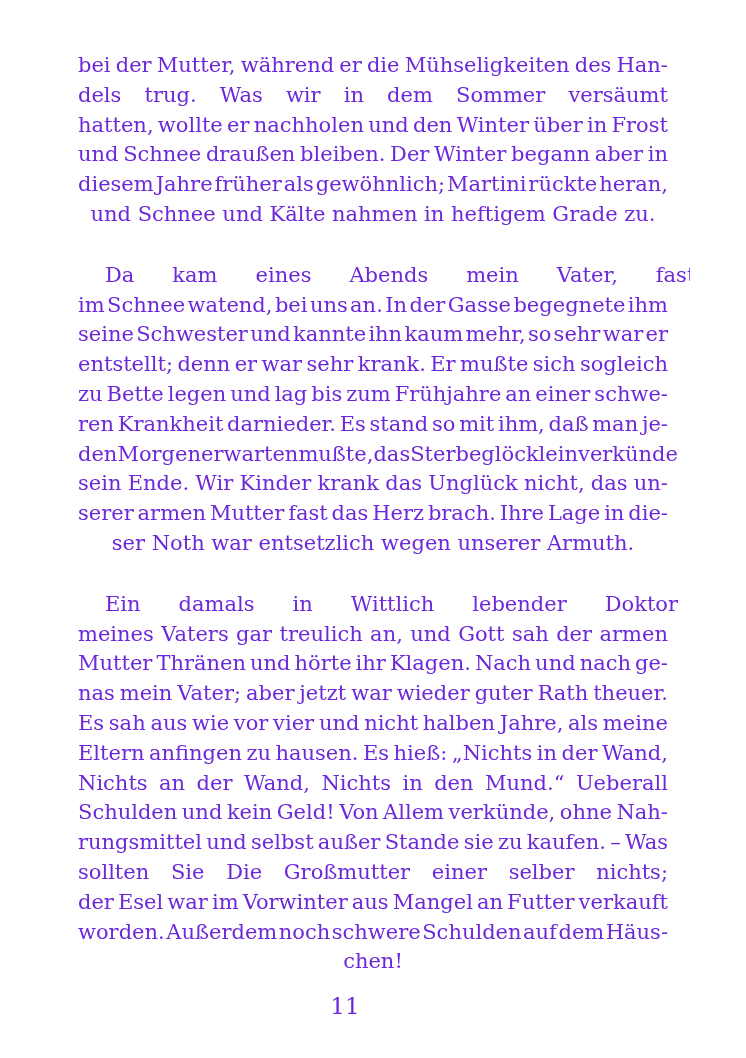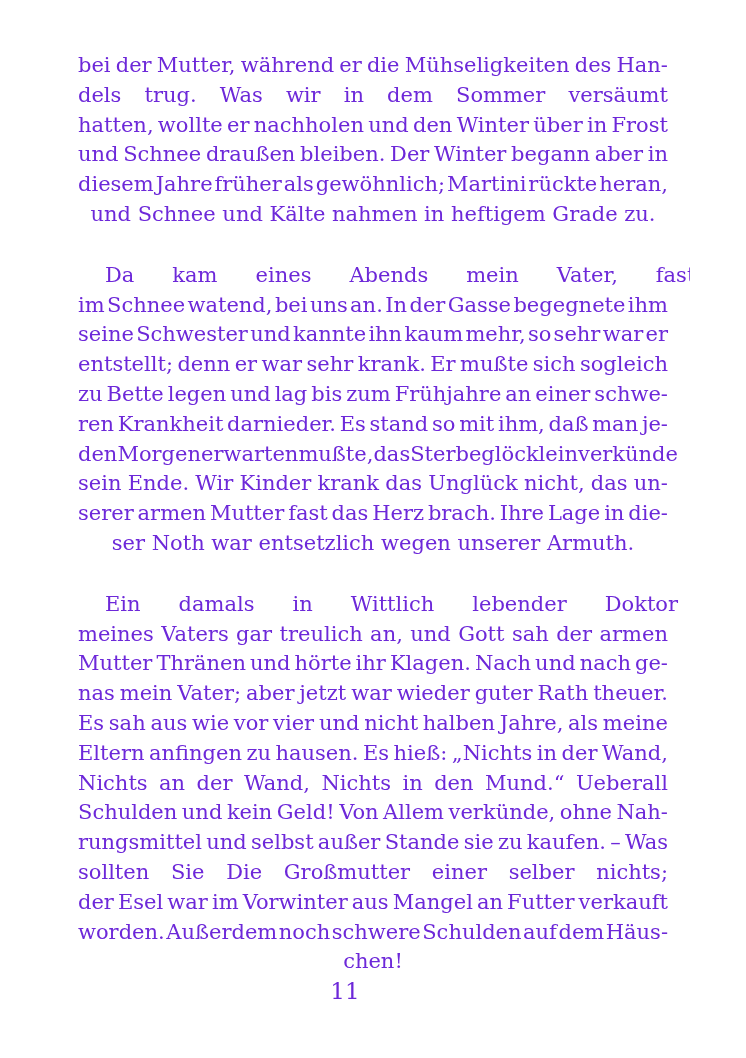--- a/index.html
+++ b/index.html
@@ -35,20 +35,21 @@
   .line span { flex: 0 0 auto; }
   
   .line.last {
     display: block;
     text-align: center;
     white-space: normal;
   }
   
   .line.indent { padding-left: 27px; gap: 38px; }
   .page-number {
+    margin-top: 15px;
     text-align: center;
     font-size: 23px;
   }
 </style>
 </head>
 <body>
 
 <div class="page">
   <div class="text-block">
       <div class="paragraph">

